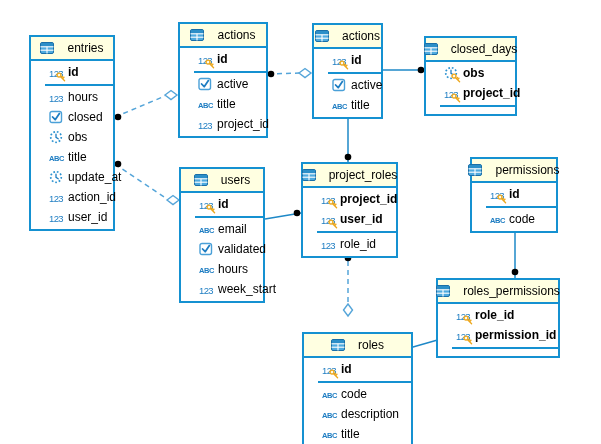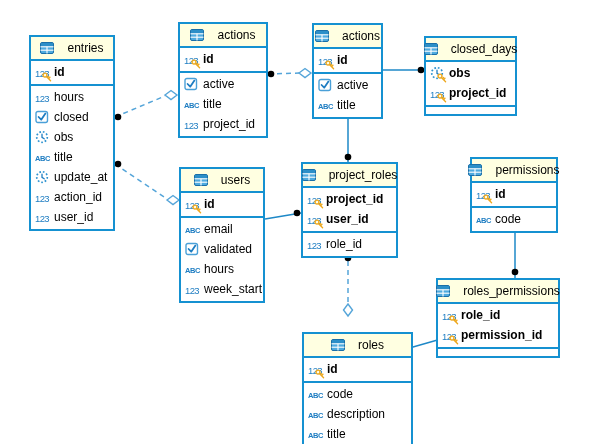--- a/index.html
+++ b/index.html
@@ -5,21 +5,21 @@
   html,body{margin:0;padding:0;background:#ffffff;}
   body{width:601px;height:444px;overflow:hidden;position:relative;
        font-family:"Liberation Sans",sans-serif;font-size:12px;color:#000;}
   #canvas{position:absolute;left:0;top:0;width:601px;height:444px;background:#fff;}
   #wires{position:absolute;left:0;top:0;width:601px;height:444px;z-index:1;}
   .ertable{position:absolute;z-index:2;background:#fff;border:2px solid #1591d1;
            box-sizing:border-box;}
   .thead{background:#ffffe1;height:22px;display:flex;align-items:center;
          justify-content:center;gap:13px;border-bottom:2px solid #1591d1;}
   .tname{white-space:nowrap;}
-  .sec{padding:1px 0 2px 0;}
+  .sec{padding:1px 0 2px 0;margin-left:14px;}
   .sec.cols{border-top:2px solid #1591d1;min-height:4px;}
   .row{height:20px;display:flex;align-items:center;padding-left:4px;white-space:nowrap;}
   .row.pk .cname{font-weight:bold;}
   .icn{position:relative;width:18px;height:14px;display:inline-flex;align-items:center;
        flex:0 0 18px;}
   .icn svg{display:block;}
   .keyov{position:absolute;right:1px;bottom:-3px;line-height:0;}
   .cname{padding-left:1px;}
 </style>
 </head>

